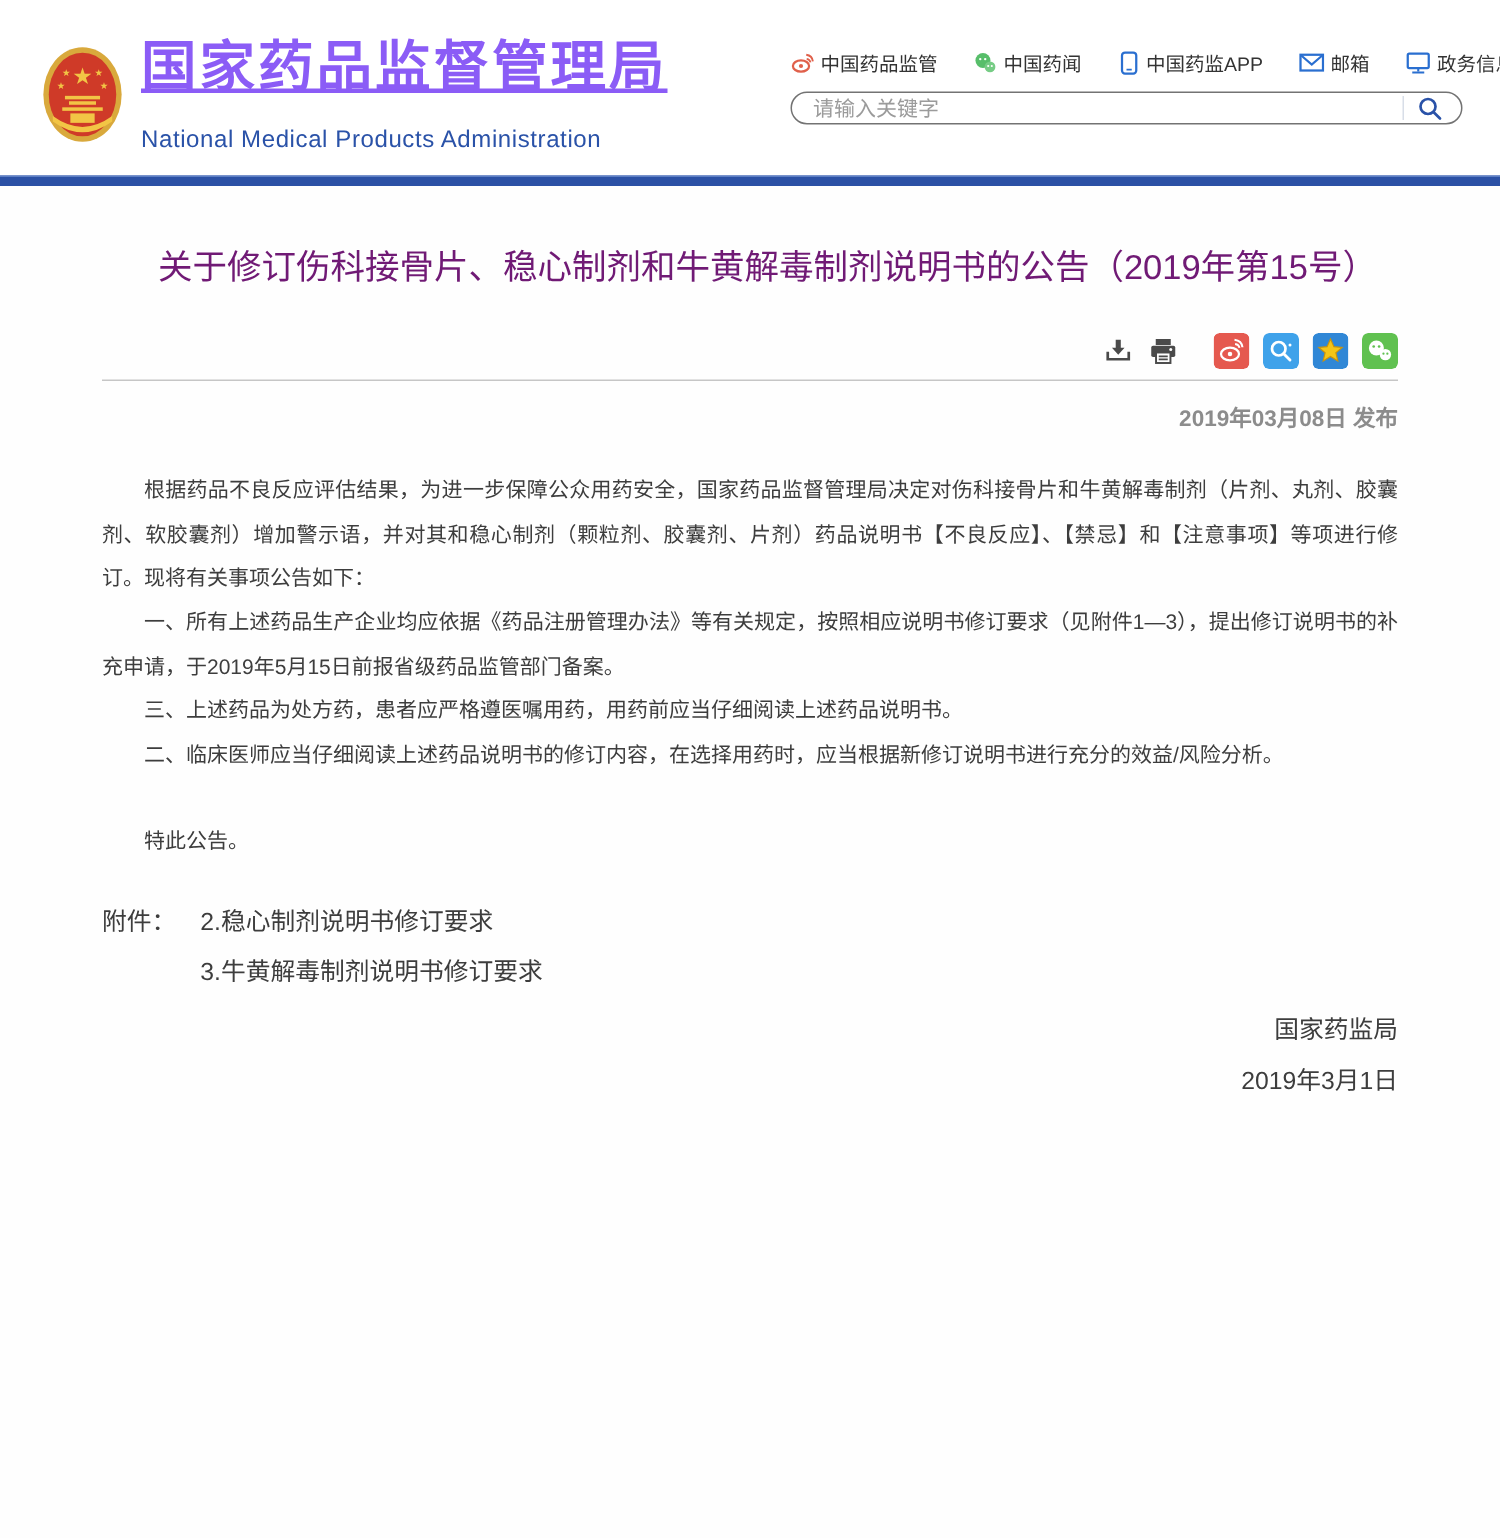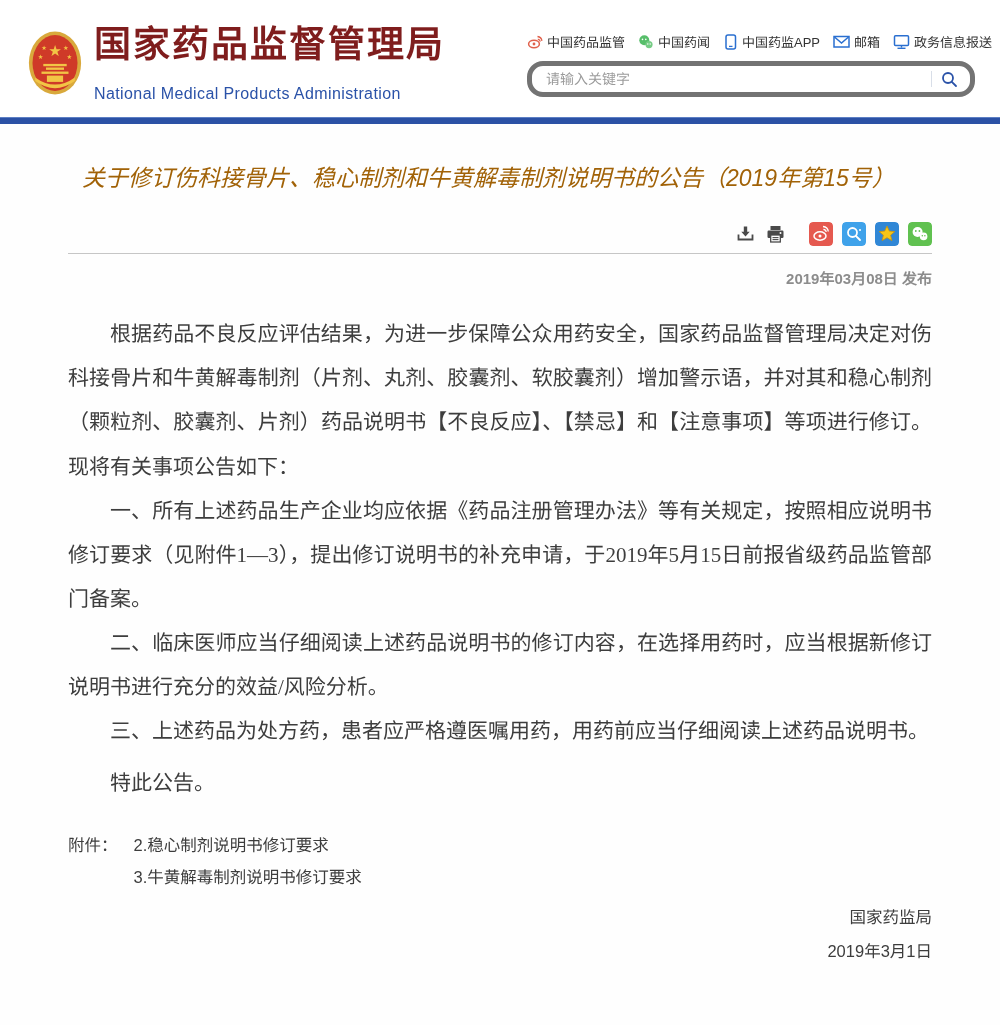--- a/index.html
+++ b/index.html
@@ -21,49 +21,50 @@
     padding: 24px 25px 10px 28px;
     height: 117px;
     background: #ffffff;
   }
   .brand { display: flex; align-items: center; gap: 12px; cursor: pointer; }
   .emblem { width: 54px; height: 66px; flex: 0 0 auto; }
   .brand-text { display: flex; flex-direction: column; }
   .site-name-cn {
     font-size: 37px;
     font-weight: 700;
-    color: #7f1d1d;
+    color: #8b5cf6;
     letter-spacing: 2px;
     line-height: 1.15;
     white-space: nowrap;
+    text-decoration: underline;
   }
   .site-name-en {
     font-size: 16px;
     color: #2a52a8;
     letter-spacing: 0.4px;
     margin-top: 18px;
     white-space: nowrap;
   }
   .header-right { width: 448px; padding-top: 8px; }
   .quick-links {
     display: flex;
     align-items: center;
-    gap: 13px;
+    gap: 24px;
     font-size: 13px;
     color: #333;
     margin-bottom: 10px;
     white-space: nowrap;
   }
   .quick-link { display: flex; align-items: center; gap: 4px; cursor: pointer; text-decoration: none; color: #333; }
   .quick-link svg { display: block; }
   .search-bar {
     display: flex;
     align-items: center;
-    height: 36px;
-    border: 5px solid #737373;
+    height: 22px;
+    border: 1px solid #737373;
     border-radius: 16px;
     padding: 0 12px 0 14px;
     background: #fff;
   }
   .search-input {
     flex: 1;
     border: none;
     outline: none;
     font-size: 14px;
     color: #555;
@@ -74,26 +75,25 @@
   .search-sep { width: 1px; height: 16px; background: #d8dee8; margin: 0 9px 0 6px; }
   .search-btn { border: none; background: none; cursor: pointer; display: flex; align-items: center; padding: 0; }
 
   .header-bar { height: 7px; background: #2b51a5; border-top: 1px solid #5d7fc4; }
 
   
   .content { width: 864px; margin: 0 auto; }
   .article-title {
     margin-top: 34px;
     padding: 0 14px;
-    text-align: left;
+    text-align: right;
     font-size: 23px;
     font-weight: 500;
-    color: #a16207;
+    color: #701a75;
     line-height: 1.75;
-    font-style: italic;
   }
   .toolbar {
     display: flex;
     justify-content: flex-end;
     align-items: center;
     gap: 9px;
     margin-top: 24px;
     padding-bottom: 7px;
   }
   .tool-btn { border: none; background: none; cursor: pointer; padding: 0; display: flex; align-items: center; }
@@ -101,28 +101,27 @@
   .share-btn { border: none; background: none; cursor: pointer; padding: 0; display: flex; border-radius: 4px; overflow: hidden; }
   .divider { border: none; border-top: 1px solid #c6c6c6; }
   .publish-date {
     text-align: right;
     font-size: 15px;
     color: #8c8c8c;
     margin: 13px 0 24px;
     font-weight: bold;
   }
   .article-body p {
-    font-size: 21px;
+    font-size: 14px;
     line-height: 2.1;
     color: #3d3d3d;
     text-align: justify;
-    font-family: Liberation Serif, serif;
   }
   .article-body p.indent { text-indent: 2em; }
-  .article-body p.closing { margin-top: 8px; }
+  .article-body p.closing { margin-top: 28px; }
   .attachments {
     display: flex;
     margin-top: 24px;
     font-size: 16.5px;
     color: #3d3d3d;
     gap: 16px;
   }
   .attach-label { white-space: nowrap; line-height: 1.95; }
   .attach-list { flex: 1; }
   .attach-item { line-height: 1.95; cursor: pointer; }
@@ -276,22 +275,22 @@
     </button>
   </div>
 
   <hr class="divider">
 
   <div class="publish-date">2019年03月08日 发布</div>
 
   <article class="article-body">
     <p class="indent">根据药品不良反应评估结果，为进一步保障公众用药安全，国家药品监督管理局决定对伤科接骨片和牛黄解毒制剂（片剂、丸剂、胶囊剂、软胶囊剂）增加警示语，并对其和稳心制剂（颗粒剂、胶囊剂、片剂）药品说明书【不良反应】、【禁忌】和【注意事项】等项进行修订。现将有关事项公告如下：</p>
     <p class="indent">一、所有上述药品生产企业均应依据《药品注册管理办法》等有关规定，按照相应说明书修订要求（见附件1—3），提出修订说明书的补充申请，于2019年5月15日前报省级药品监管部门备案。</p>
+    <p class="indent">三、上述药品为处方药，患者应严格遵医嘱用药，用药前应当仔细阅读上述药品说明书。</p>
     <p class="indent">二、临床医师应当仔细阅读上述药品说明书的修订内容，在选择用药时，应当根据新修订说明书进行充分的效益/风险分析。</p>
-    <p class="indent">三、上述药品为处方药，患者应严格遵医嘱用药，用药前应当仔细阅读上述药品说明书。</p>
     <p class="indent closing">特此公告。</p>
 
     <div class="attachments">
       <span class="attach-label">附件：</span>
       <div class="attach-list">
         <div class="attach-item">2.稳心制剂说明书修订要求</div>
         <div class="attach-item">3.牛黄解毒制剂说明书修订要求</div>
       </div>
     </div>
 

